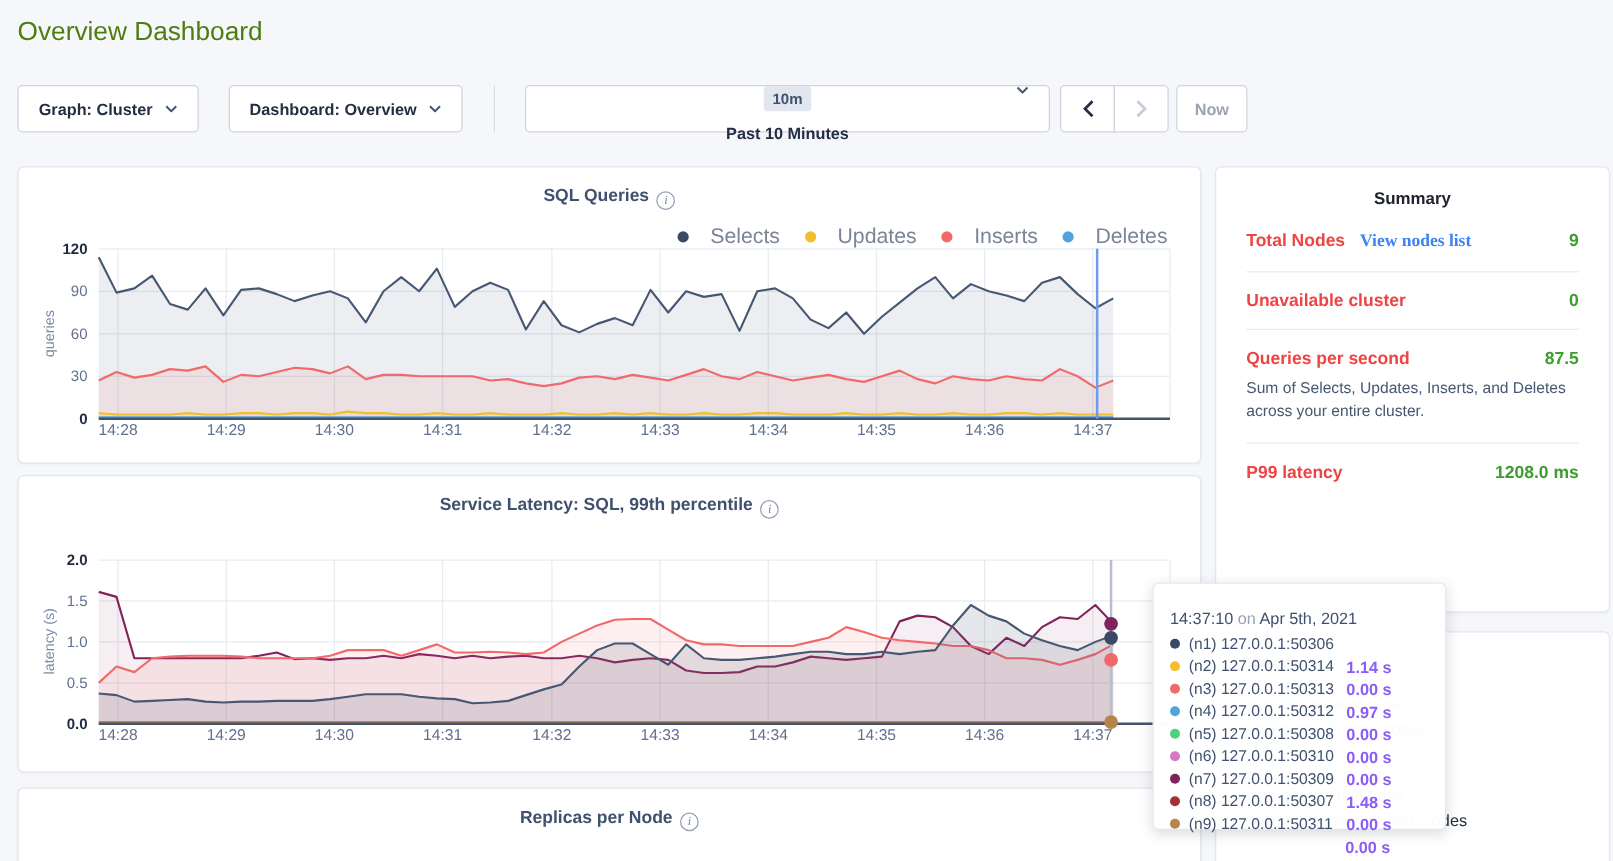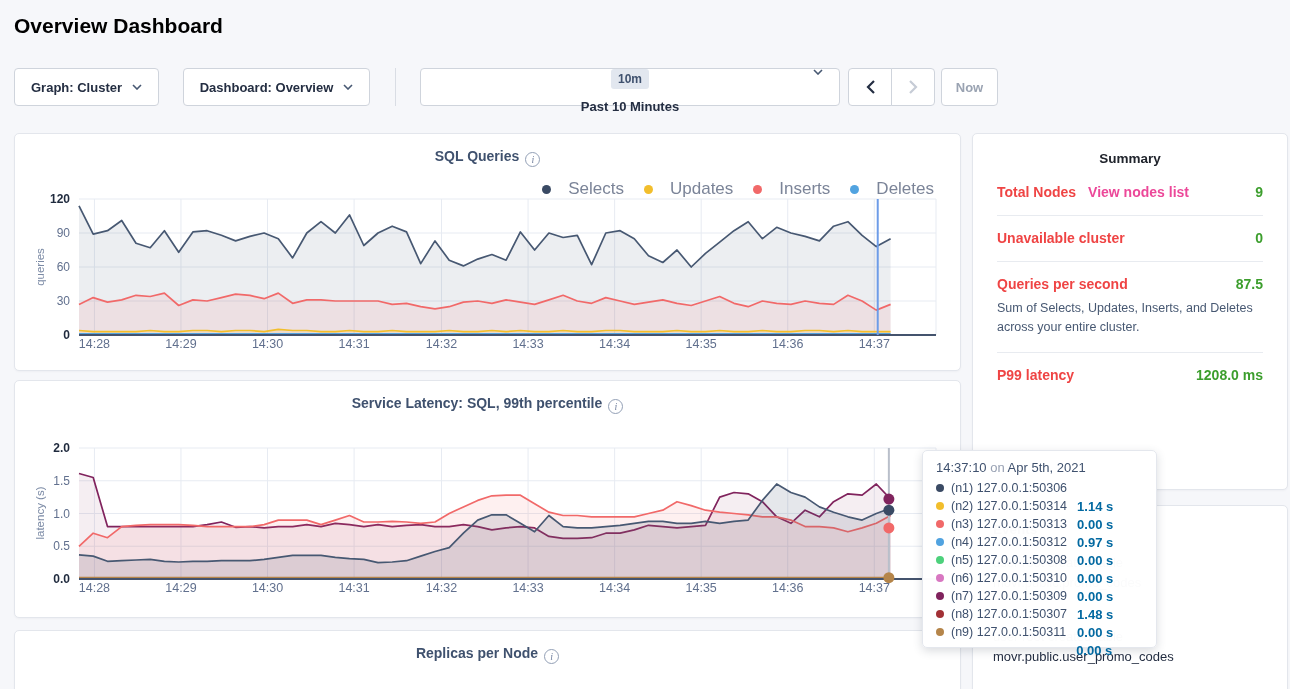--- a/index.html
+++ b/index.html
@@ -2,21 +2,21 @@
 <html><head>
 <meta charset="utf-8">
 <style>
   * { margin:0; padding:0; box-sizing:border-box; }
   html,body { width:1290px; height:689px; }
   body {
     position:relative; overflow:hidden;
     background:#f6f7fa; color:#242e42;
     font-family:"Liberation Sans", sans-serif;
   }
-  .page-title { position:absolute; left:14px; top:14px; font-size:21px; font-weight:700; color:#000000; }
+  .page-title { position:absolute; left:14px; top:14px; font-size:21px; font-weight:400; color:#4d7c0f; }
 
   
   .btn {
     position:absolute; top:68px; height:38px;
     display:flex; align-items:center; justify-content:center; gap:10px;
     background:#fff; border:1px solid #cfd4dc; border-radius:4px;
     font-size:13px; font-weight:700; color:#242e42; cursor:pointer;
   }
   .btn-graph { left:14px; width:145px; }
   .btn-dashboard { left:183px; width:187px; }
@@ -55,40 +55,40 @@
   .chart-svg { position:absolute; left:0; }
   .panel-sql .chart-svg { top:57px; }
   .panel-latency .chart-svg { top:59px; }
 
   
   .summary-title { text-align:center; font-size:13.5px; font-weight:700; padding:17px 0 4px 0; color:#20242c; }
   .srow { padding:14px 0 15px 0; border-bottom:1px solid #e8ebf0; }
   .srow:last-child { border-bottom:none; }
   .srow-head { display:flex; align-items:baseline; gap:12px; font-size:14px; font-weight:700; }
   .srow-label { color:#ef4444; }
-  .srow-link { color:#ec4899; cursor:pointer; }
+  .srow-link { color:#3b82f6; cursor:pointer;font-family:Liberation Serif, serif; }
   .srow-value { margin-left:auto; color:#3c9e2d; }
   .srow-desc { margin-top:7px; font-size:12.5px; line-height:1.5; color:#475872; font-weight:400; }
 
   
   .events-title { font-size:13.5px; font-weight:700; color:#20242c; }
   .event-item { padding:16px 0 18px 0; font-size:13px; line-height:1.55; color:#242e42; }
   .event-item:first-of-type { border-bottom:1px solid #e8ebf0; }
 
   
   .chart-tooltip {
-    position:absolute; left:922px; top:450px; width:235px; height:198px; z-index:30;
+    position:absolute; left:922px; top:466px; width:235px; height:198px; z-index:30;
     background:rgba(255,255,255,0.98); border:1px solid #e4e7ed; border-radius:5px;
-    box-shadow:0 3px 10px rgba(50,60,80,0.18); padding:9px 13px;
+    box-shadow:0 3px 10px rgba(50,60,80,0.18); padding:20px 13px;
   }
   .tt-head { font-size:13px; color:#3f516e; padding-bottom:4px; }
   .tt-on { color:#98a1b3; }
   .tt-row { display:flex; align-items:center; gap:7px; height:18px; font-size:12.5px; color:#3f516e; white-space:nowrap; }
   .tt-dot { width:8px; height:8px; border-radius:50%; flex:0 0 auto; }
-  .tt-val { font-weight:700; color:#0369a1; margin-left:3px; font-size:13px;margin-top:36px; }
+  .tt-val { font-weight:700; color:#8b5cf6; margin-left:3px; font-size:13px;margin-top:36px; }
   .chev svg, .nav-btn svg { display:block; }
 </style>
 </head>
 <body>
 
 <div class="page-title">Overview Dashboard</div>
 
 <div class="btn btn-graph">
   <span>Graph: Cluster</span>
   <span class="chev">

